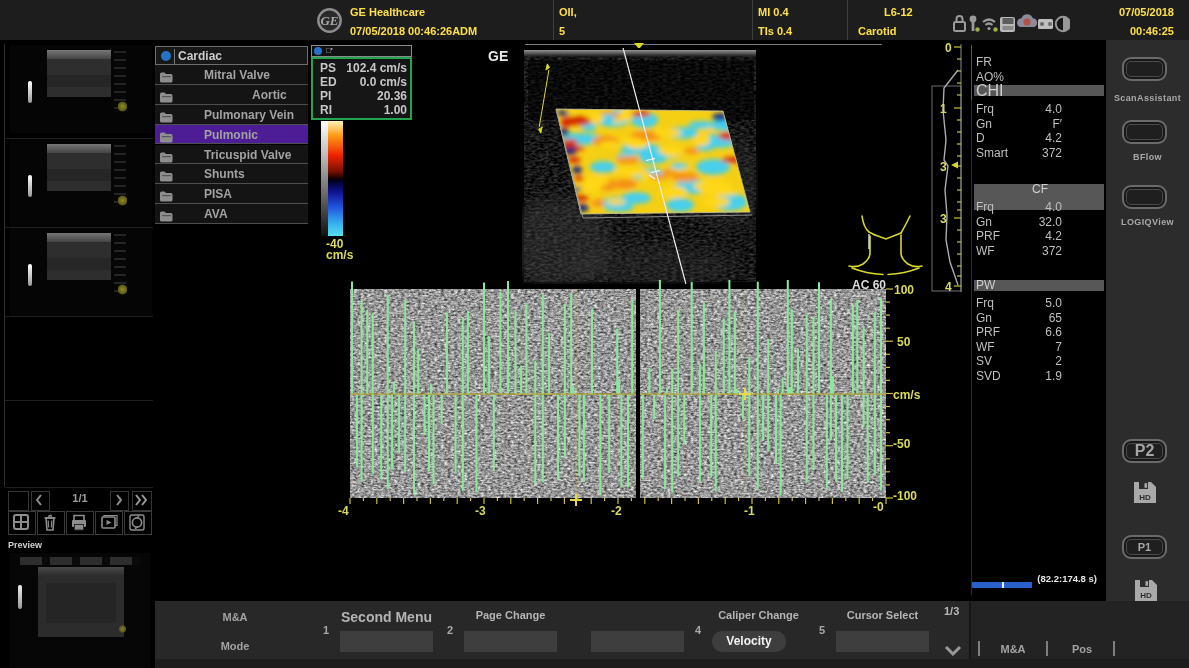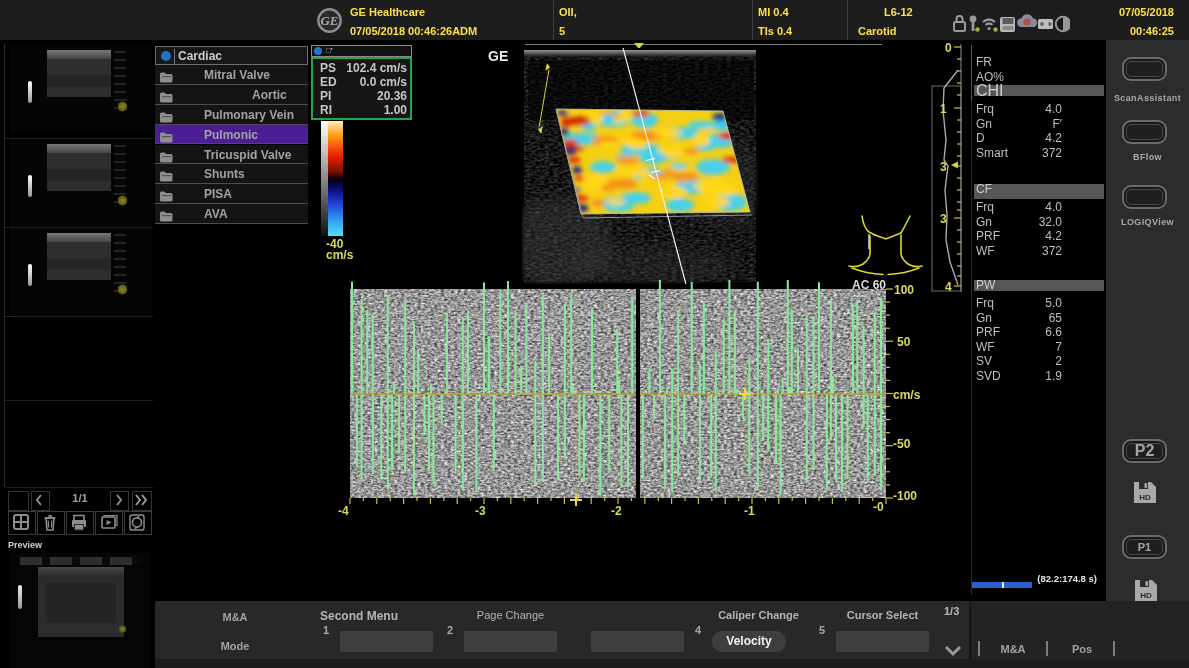--- a/index.html
+++ b/index.html
@@ -537,21 +537,21 @@
 <div class="ab prm" style="left:976px;top:70px;">AO%</div>
 <div class="ab" style="left:974px;top:85px;width:130px;height:11px;background:#575757;color:#cfcfcf;font-size:16px;line-height:11px;padding-left:2px;box-sizing:border-box;">CHI</div>
 <div class="ab prm" style="left:976px;top:102px;">Frq</div>
     <div class="ab prm" style="left:976px;top:102px;width:86px;text-align:right;">4.0</div>
 <div class="ab prm" style="left:976px;top:116.5px;">Gn</div>
     <div class="ab prm" style="left:976px;top:116.5px;width:86px;text-align:right;">F′</div>
 <div class="ab prm" style="left:976px;top:131px;">D</div>
     <div class="ab prm" style="left:976px;top:131px;width:86px;text-align:right;">4.2</div>
 <div class="ab prm" style="left:976px;top:145.5px;">Smart</div>
     <div class="ab prm" style="left:976px;top:145.5px;width:86px;text-align:right;">372</div>
-<div class="ab" style="left:974px;top:184px;width:130px;height:15px;background:#575757;color:#cfcfcf;font-size:12px;line-height:11px;padding-left:2px;box-sizing:border-box;">CF</div>
+<div class="ab" style="left:974px;top:184px;width:130px;height:26px;background:#575757;color:#cfcfcf;font-size:12px;line-height:11px;padding-left:2px;box-sizing:border-box;text-align:center;">CF</div>
 <div class="ab prm" style="left:976px;top:200px;">Frq</div>
     <div class="ab prm" style="left:976px;top:200px;width:86px;text-align:right;">4.0</div>
 <div class="ab prm" style="left:976px;top:214.5px;">Gn</div>
     <div class="ab prm" style="left:976px;top:214.5px;width:86px;text-align:right;">32.0</div>
 <div class="ab prm" style="left:976px;top:229px;">PRF</div>
     <div class="ab prm" style="left:976px;top:229px;width:86px;text-align:right;">4.2</div>
 <div class="ab prm" style="left:976px;top:243.5px;">WF</div>
     <div class="ab prm" style="left:976px;top:243.5px;width:86px;text-align:right;">372</div>
 <div class="ab" style="left:974px;top:280px;width:130px;height:11px;background:#575757;color:#cfcfcf;font-size:12px;line-height:11px;padding-left:2px;box-sizing:border-box;">PW</div>
 <div class="ab prm" style="left:976px;top:296px;">Frq</div>
@@ -588,24 +588,24 @@
 <svg class="ab" style="left:1134px;top:578px;" width="24" height="25" viewBox="0 0 24 25">
 <path d="M1 2 h17 l5 5 v16 h-22 z" fill="#a9a9a9"></path>
 <rect x="6" y="2" width="9" height="7" fill="#2c2c2c"></rect>
 <rect x="11.5" y="3.2" width="2.6" height="4.6" fill="#a9a9a9"></rect>
 <text x="12" y="20" font-size="8" font-weight="bold" fill="#2c2c2c" text-anchor="middle" font-family="Liberation Sans,sans-serif">HD</text>
 </svg>
 <div class="ab" style="left:972px;top:582px;width:60px;height:6px;background:#2a60cc;"></div>
 <div class="ab" style="left:1002px;top:582px;width:2px;height:6px;background:#e8eefc;"></div>
 <div class="ab" style="left:1036px;top:573px;width:61px;text-align:right;color:#e6e6e6;font-size:9.5px;font-weight:bold;white-space:nowrap;">(82.2:174.8 s)</div>
 <div class="ab" style="left:323px;top:624px;color:#a8a8a8;font-size:11px;font-weight:bold;">1</div>
-    <div class="ab" style="left:320px;top:609px;width:133px;text-align:left;color:#b4b4b4;font-size:12px;font-weight:bold;">Second Menu</div>
+    <div class="ab" style="left:320px;top:609px;width:133px;text-align:center;color:#b4b4b4;font-size:14px;font-weight:bold;">Second Menu</div>
     <div class="ab" style="left:340px;top:631px;width:93px;height:21px;background:#3e3e3e;"></div>
 <div class="ab" style="left:447px;top:624px;color:#a8a8a8;font-size:11px;font-weight:bold;">2</div>
-    <div class="ab" style="left:444px;top:609px;width:133px;text-align:center;color:#b4b4b4;font-size:11px;font-weight:normal;">Page Change</div>
+    <div class="ab" style="left:444px;top:609px;width:133px;text-align:center;color:#b4b4b4;font-size:11px;font-weight:bold;">Page Change</div>
     <div class="ab" style="left:464px;top:631px;width:93px;height:21px;background:#3e3e3e;"></div>
 <div class="ab" style="left:591px;top:631px;width:93px;height:21px;background:#3e3e3e;"></div>
 <div class="ab" style="left:695px;top:624px;color:#a8a8a8;font-size:11px;font-weight:bold;">4</div>
     <div class="ab" style="left:692px;top:609px;width:133px;text-align:center;color:#b4b4b4;font-size:11px;font-weight:bold;">Caliper Change</div>
     <div class="ab" style="left:712px;top:631px;width:74px;height:21px;background:#3e3e3e;border-radius:10px;">
       <div style="color:#f2f2f2;font-size:12px;font-weight:bold;text-align:center;line-height:21px;">Velocity</div>
     </div>
 <div class="ab" style="left:819px;top:624px;color:#a8a8a8;font-size:11px;font-weight:bold;">5</div>
     <div class="ab" style="left:816px;top:609px;width:133px;text-align:center;color:#b4b4b4;font-size:11px;font-weight:bold;">Cursor Select</div>
     <div class="ab" style="left:836px;top:631px;width:93px;height:21px;background:#3e3e3e;"></div>

